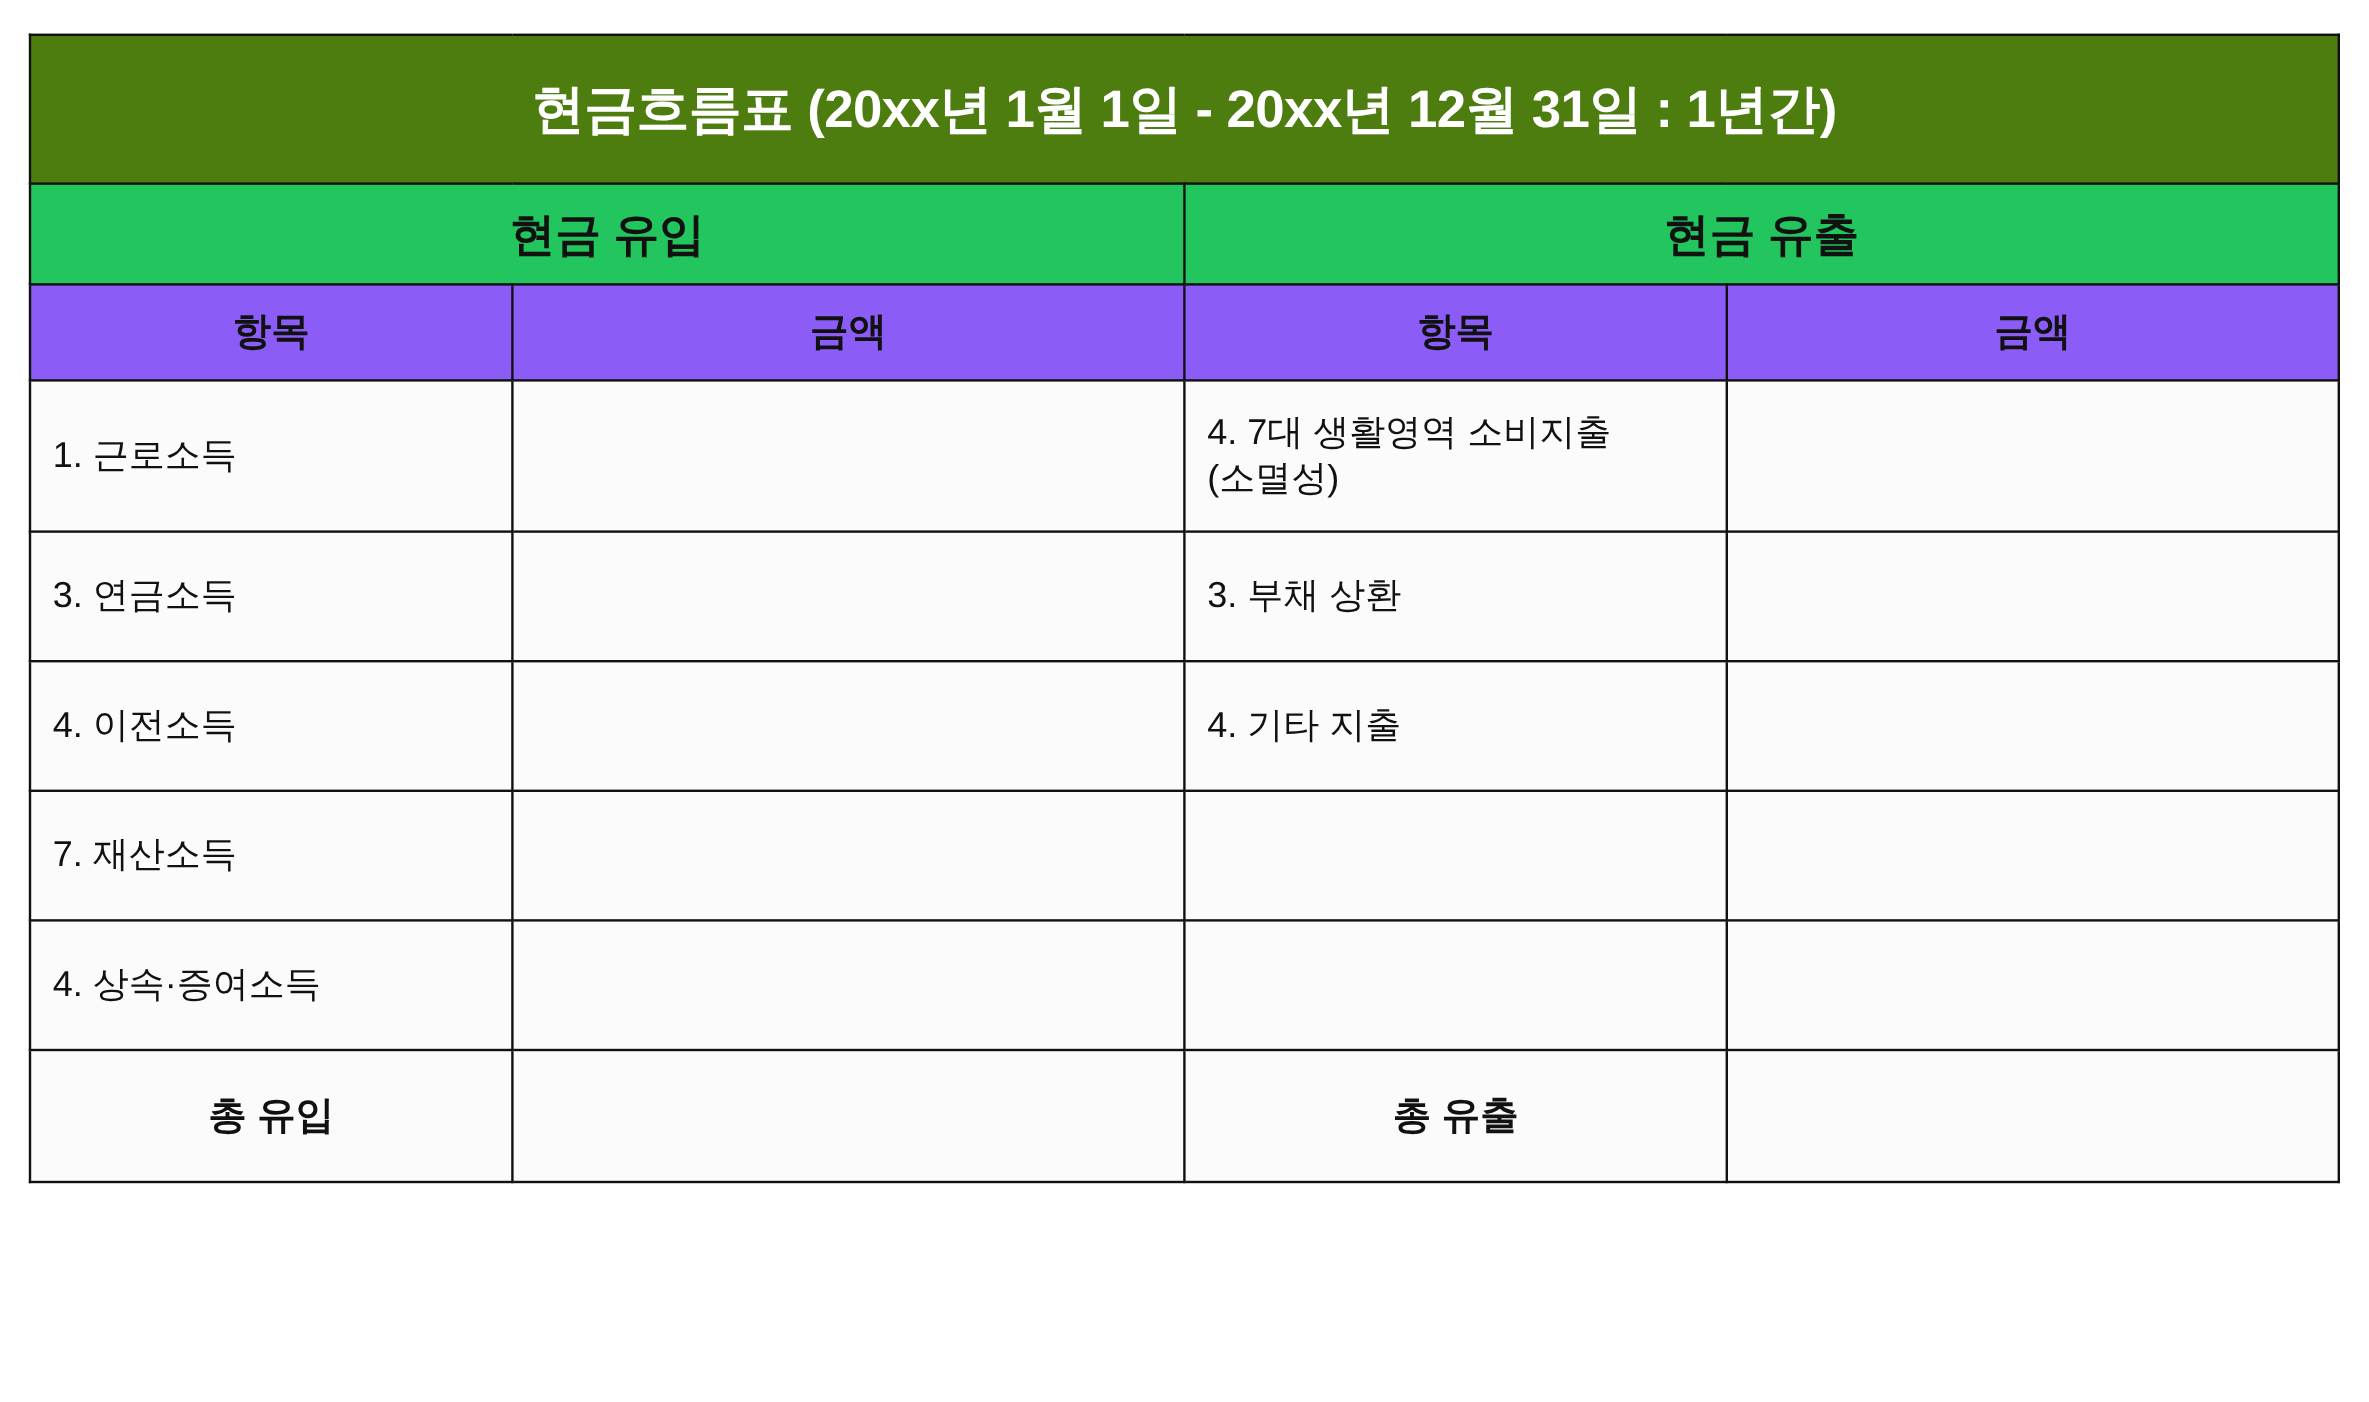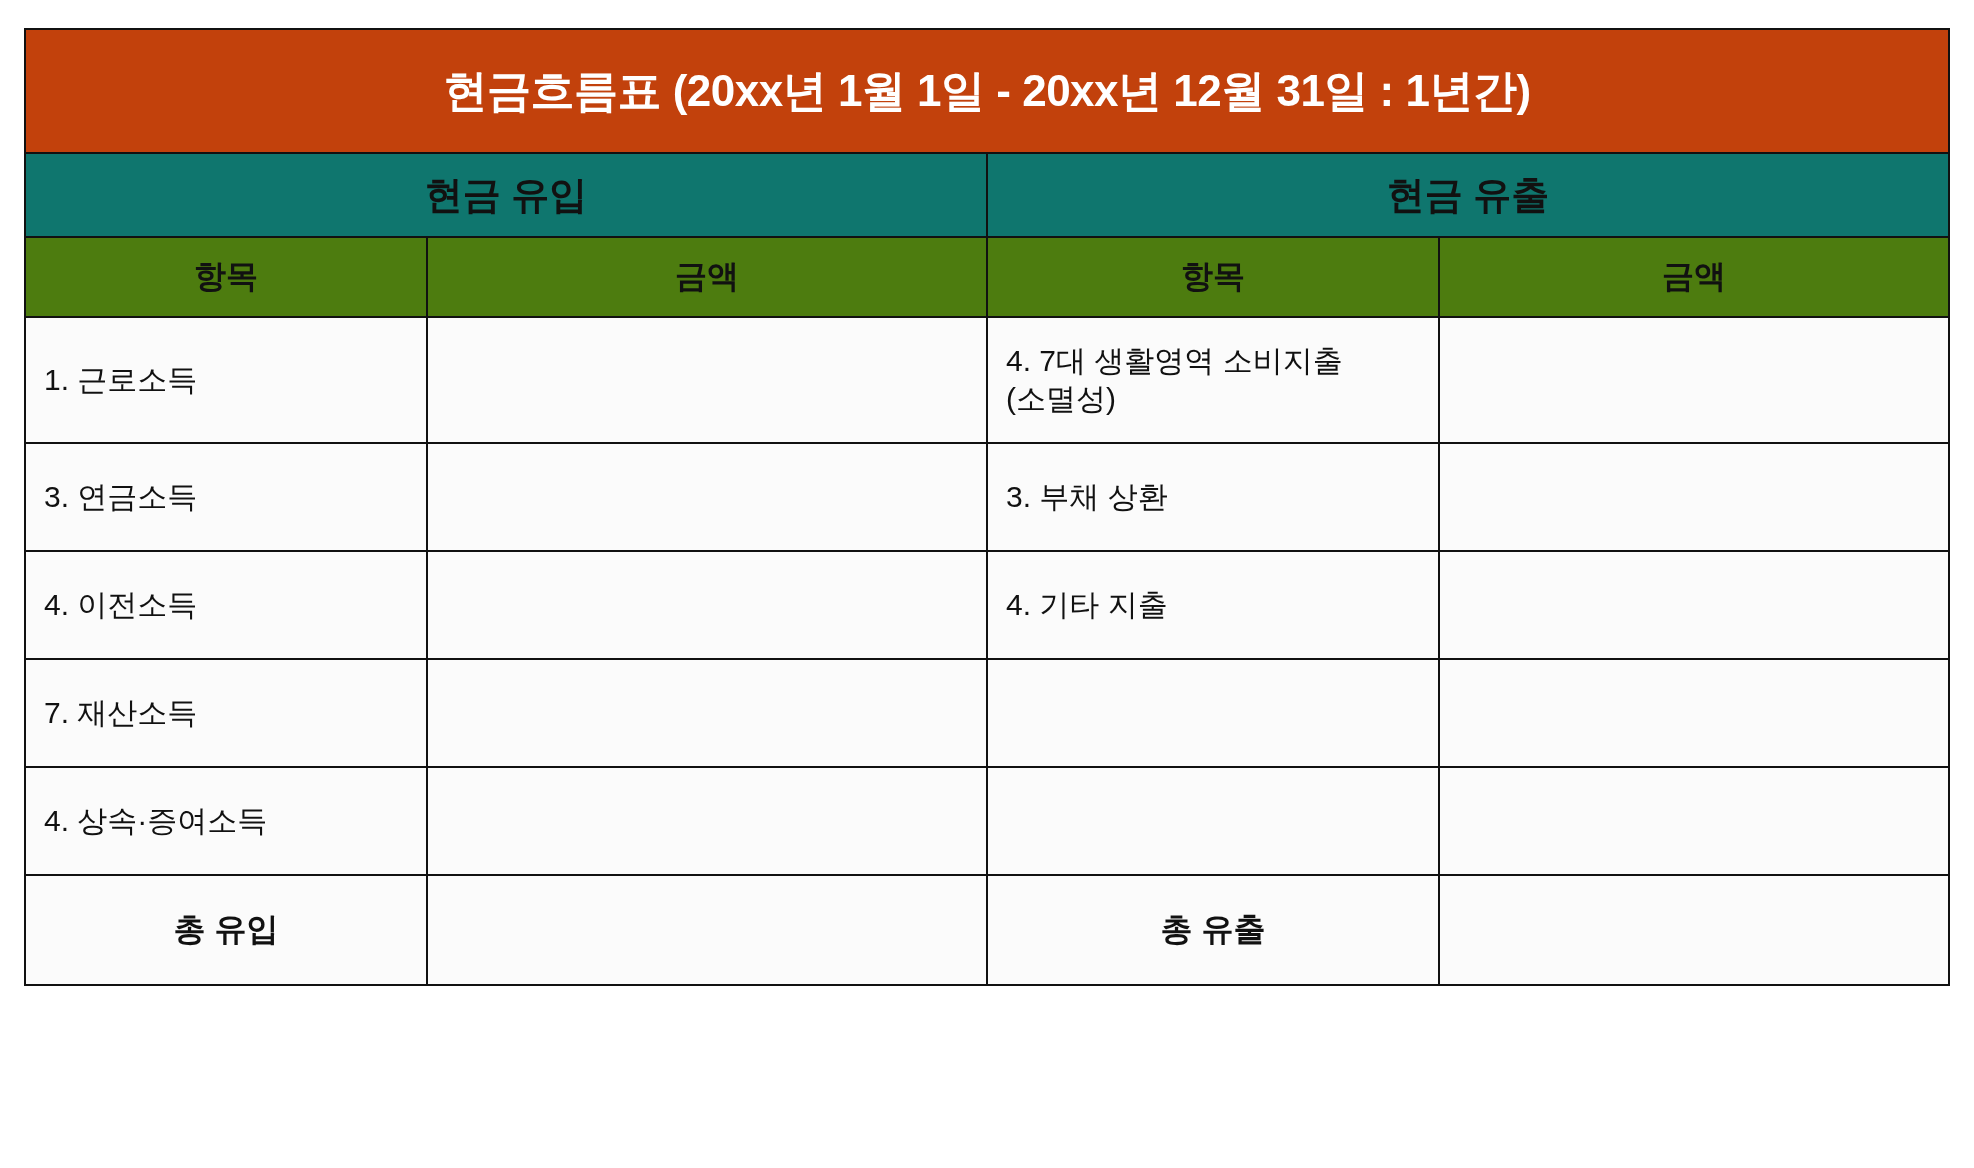--- a/index.html
+++ b/index.html
@@ -36,40 +36,40 @@
     vertical-align: middle;
   }
 
   
   col.c-item-in   { width: 402px; }
   col.c-amt-in    { width: 560px; }
   col.c-item-out  { width: 452px; }
   col.c-amt-out   { width: 510px; }
 
   .title-row td {
-    background: #c2410c;
+    background: #4d7c0f;
     color: #ffffff;
     height: 122px;
     text-align: center;
     font-size: 44px;
     font-weight: bold;
     letter-spacing: -0.5px;
     border: 2px solid #000000;
   }
 
   .group-row td {
-    background: #0f766e;
+    background: #22c55e;
     height: 82px;
     text-align: center;
     font-size: 38px;
     font-weight: bold;
   }
 
   .head-row td {
-    background: #4d7c0f;
+    background: #8b5cf6;
     height: 78px;
     text-align: center;
     font-size: 32px;
     font-weight: bold;
   }
 
   .data-row td {
     height: 86px;
     font-size: 30px;
     font-weight: normal;

